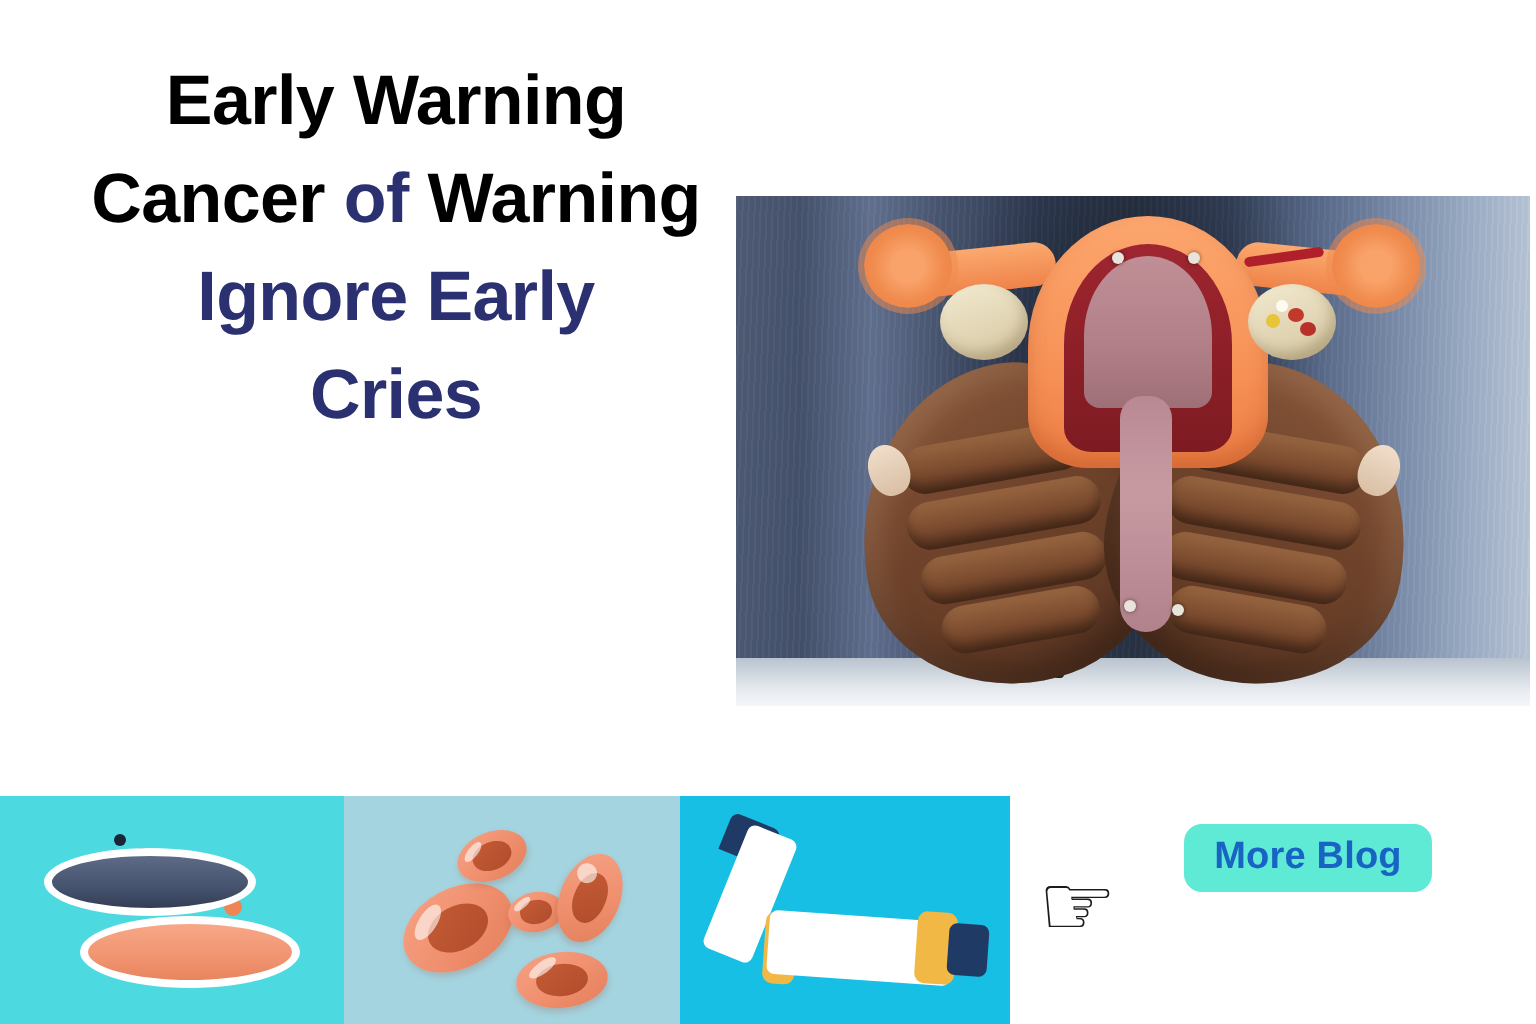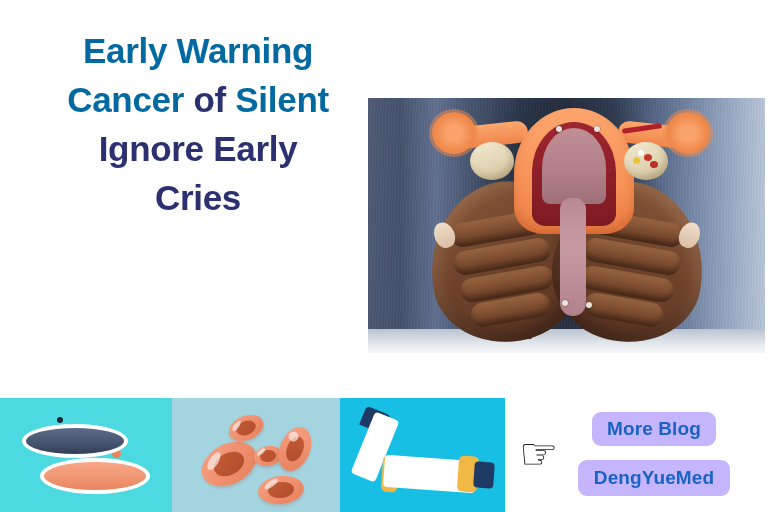--- a/index.html
+++ b/index.html
@@ -28,21 +28,21 @@
     top: 26px;
     width: 360px;
     text-align: center;
     font-size: 35px;
     font-weight: 700;
     line-height: 49px;
     letter-spacing: -0.3px;
     color: #2b3170;
     z-index: 5;
   }
-  #headline .red { color: #0369a1; }
+  #headline .red { color: #000000; }
   #headline .navy { color: #2b3170; }
   #headline .ln { display: block; white-space: nowrap; }
 
   
   #hero-photo {
     position: absolute;
     left: 368px;
     top: 98px;
     width: 397px;
     height: 255px;
@@ -340,21 +340,21 @@
     top: 432px;
     font-size: 44px;
     line-height: 44px;
     color: #1b1b1b;
     z-index: 6;
     user-select: none;
   }
 
   .cta-btn {
     position: absolute;
-    background: #c4b5fd;
+    background: #5eead4;
     border: none;
     border-radius: 9px;
     color: #1863c4;
     font-family: "Liberation Sans", sans-serif;
     font-weight: 700;
     font-size: 19px;
     letter-spacing: .1px;
     cursor: pointer;
     z-index: 6;
     white-space: nowrap;
@@ -366,21 +366,21 @@
 </head>
 <body>
 
 <div id="banner">
 
   <h1 id="headline">
     <span class="ln">
       <span class="red">Early Warning</span>
     </span>
     <span class="ln">
-      <span class="red">Cancer </span><span class="navy">of </span><span class="red">Silent</span>
+      <span class="red">Cancer </span><span class="navy">of </span><span class="red">Warning</span>
     </span>
     <span class="ln">
       <span class="navy">Ignore Early</span>
     </span>
     <span class="ln">
       <span class="navy">Cries</span>
     </span>
   </h1>
 
   <div id="hero-photo">
@@ -467,15 +467,14 @@
     <div class="inh-canister"></div>
     <div class="inh-ring-l"></div>
     <div class="inh-body"></div>
     <div class="inh-ring-r"></div>
     <div class="inh-mouth"></div>
   </div>
 
   <div id="hand-pointer">☞</div>
 
   <button class="cta-btn" id="btn-more-blog">More Blog</button>
-  <button class="cta-btn" id="btn-dengyuemed">DengYueMed</button>
 
 </div>
 
 </body></html>

